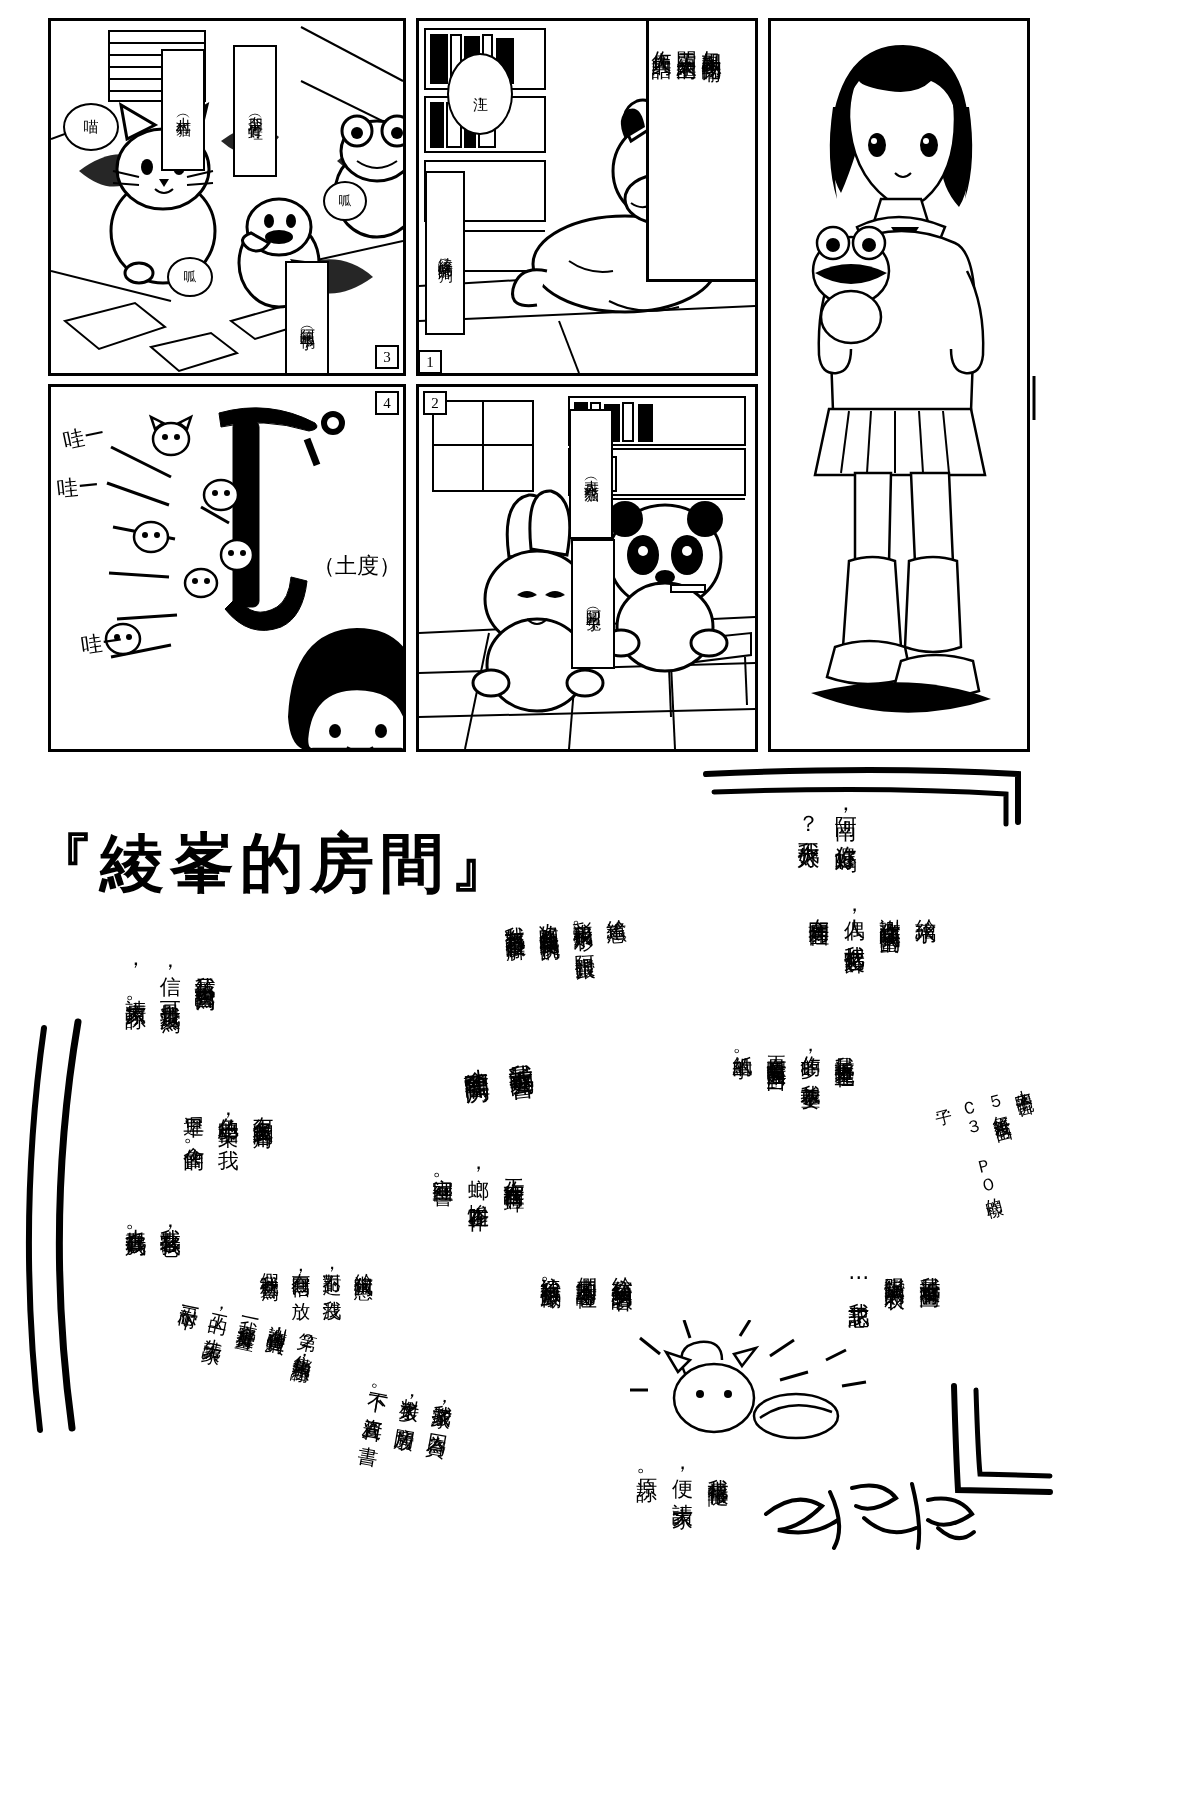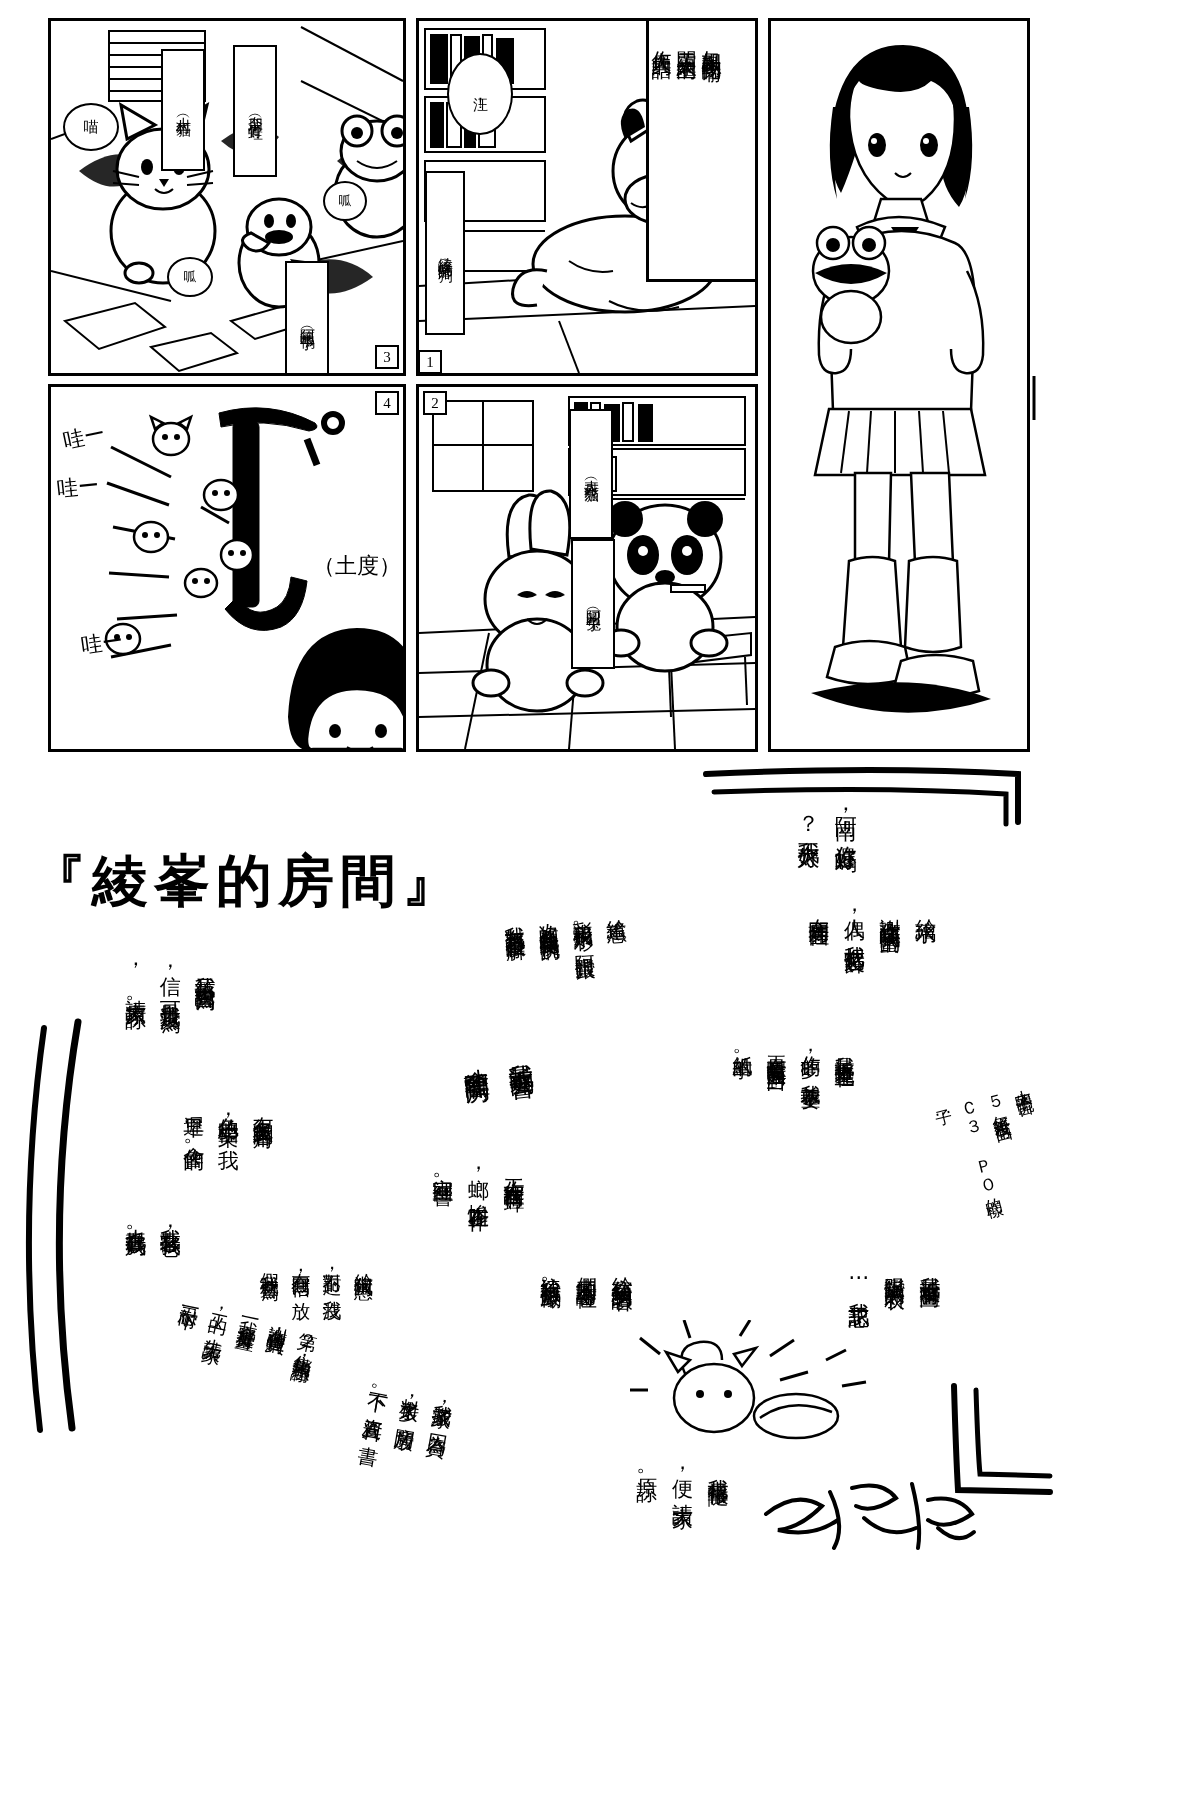--- a/index.html
+++ b/index.html
@@ -89,26 +89,25 @@
   }
   .note.v {
     writing-mode: vertical-rl;
     text-orientation: upright;
   }
 
   .title-main {
     position: absolute;
     left: 30px;
     top: 820px;
-    font-size: 56px;
+    font-size: 64px;
     font-weight: bold;
     font-family: "DejaVu Sans", sans-serif;
     letter-spacing: 6px;
     white-space: nowrap;
-    margin-top: 24px;
   }
 
   .author-sig {
     position: absolute;
     font-size: 34px;
     font-weight: bold;
     letter-spacing: 4px;
     font-family: "DejaVu Sans", sans-serif;
   }
 

